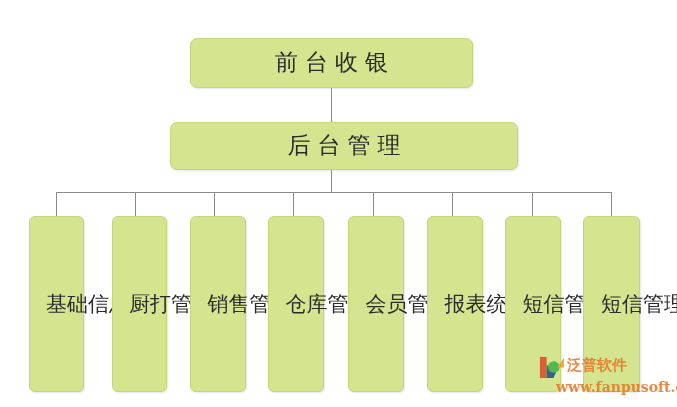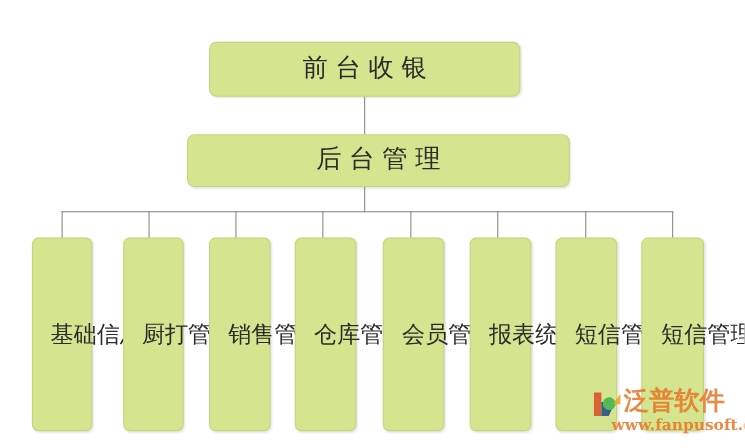--- a/index.html
+++ b/index.html
@@ -76,21 +76,21 @@
     position: absolute;
     left: 0px;
     top: 2px;
     width: 27px;
     height: 26px;
   }
   .wm-brand {
     position: absolute;
     left: 29px;
     top: 0px;
-    font-size: 23px;
+    font-size: 15px;
     font-weight: bold;
     color: #e8792a;
     letter-spacing: 0px;
     white-space: pre;
     line-height: 27px;
   }
   .wm-url {
     position: absolute;
     left: 18px;
     top: 27px;

